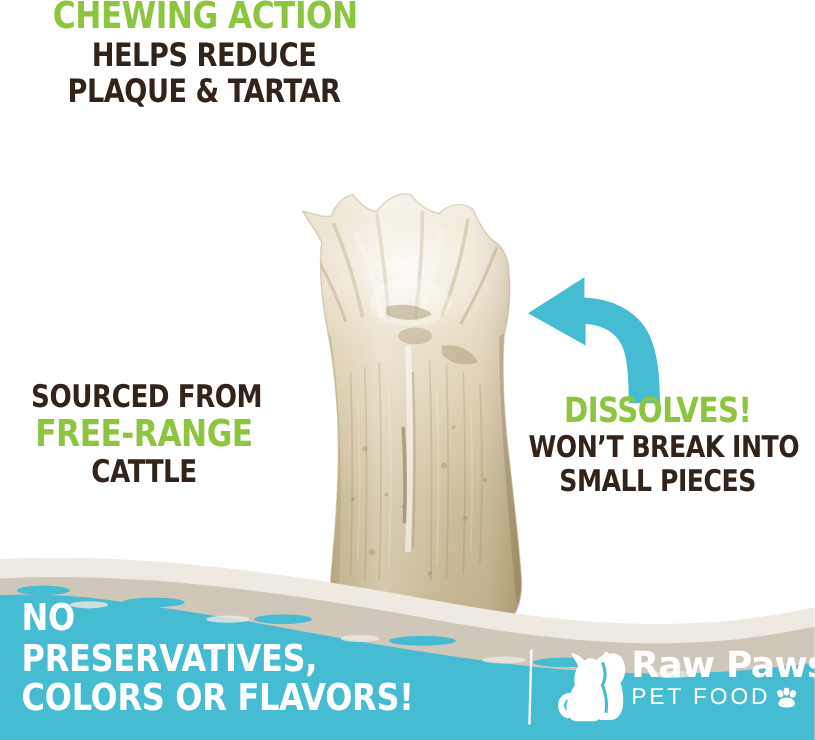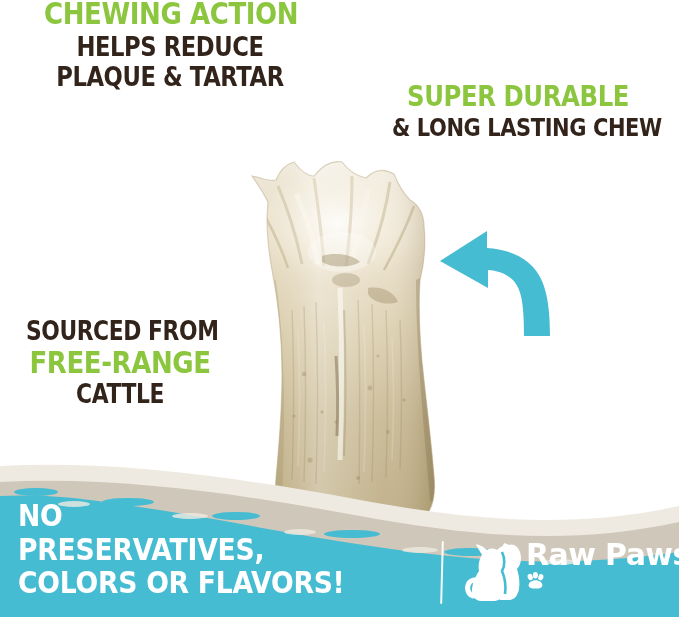--- a/index.html
+++ b/index.html
@@ -235,31 +235,32 @@
                C85,66 86,86 86,108 Z" fill="#45BCD2"></path>
     </svg>
   </div>
 
   <div class="callout" id="cb-chewing">
     <div class="hl green l1">CHEWING ACTION</div>
     <div class="hl dark l2">HELPS REDUCE</div>
     <div class="hl dark l3">PLAQUE &amp; TARTAR</div>
   </div>
 
-  <div class="callout" id="cb-durable">
-    <div class="hl green l1">SUPER DURABLE</div>
-    <div class="hl dark l2">&amp; LONG LASTING CHEW</div>
-  </div>
 
   <div class="callout" id="cb-sourced">
     <div class="hl dark l1">SOURCED FROM</div>
     <div class="hl green l2">FREE-RANGE</div>
     <div class="hl dark l3">CATTLE</div>
   </div>
 
+  <div class="callout" id="cb-dissolve">
+    <div class="hl green l1">DISSOLVES!</div>
+    <div class="hl dark l2">WON’T BREAK INTO</div>
+    <div class="hl dark l3">SMALL PIECES</div>
+  </div>
 
   <div class="banner">
     <svg width="679" height="165" viewBox="0 0 679 165" xmlns="http://www.w3.org/2000/svg">
 
       <path d="M0,14 C120,8 240,26 360,48 C470,68 570,78 679,54 L679,165 L0,165 Z" fill="#EFEAE1"></path>
 
       <path d="M0,30 C120,24 240,42 360,64 C470,84 570,94 679,70 L679,165 L0,165 Z" fill="#CFC7B9"></path>
 
       <path d="M0,44 C40,42 80,46 104,50 C150,56 210,66 262,76
                C330,88 400,100 470,106 C540,112 610,110 679,100
@@ -321,20 +322,21 @@
 
         <path d="M9,58 C4,56 2,50 5,45 C7,42 11,41 13,43" fill="none" stroke="#FFFFFF" stroke-width="5" stroke-linecap="round"></path>
       </svg>
     </div>
 
     <div class="logo-words">
       <div class="logo-raw">
         <span>Raw Paws</span>
       </div>
       <div class="logo-pet">
+        <span>PET FOOD</span>
         <span class="paw">
           <svg width="19" height="17" viewBox="0 0 19 17" xmlns="http://www.w3.org/2000/svg">
             <g fill="#FFFFFF">
               <ellipse cx="4.2" cy="5.0" rx="2.5" ry="3.2" transform="rotate(-18 4.2 5.0)"></ellipse>
               <ellipse cx="9.4" cy="3.3" rx="2.5" ry="3.3"></ellipse>
               <ellipse cx="14.8" cy="5.2" rx="2.5" ry="3.2" transform="rotate(18 14.8 5.2)"></ellipse>
               <path d="M9.5,8.2 C13.2,8.2 16.4,10.6 16.4,13.2
                        C16.4,15.6 13.6,16.6 9.5,16.6
                        C5.4,16.6 2.6,15.6 2.6,13.2
                        C2.6,10.6 5.8,8.2 9.5,8.2 Z"></path>

